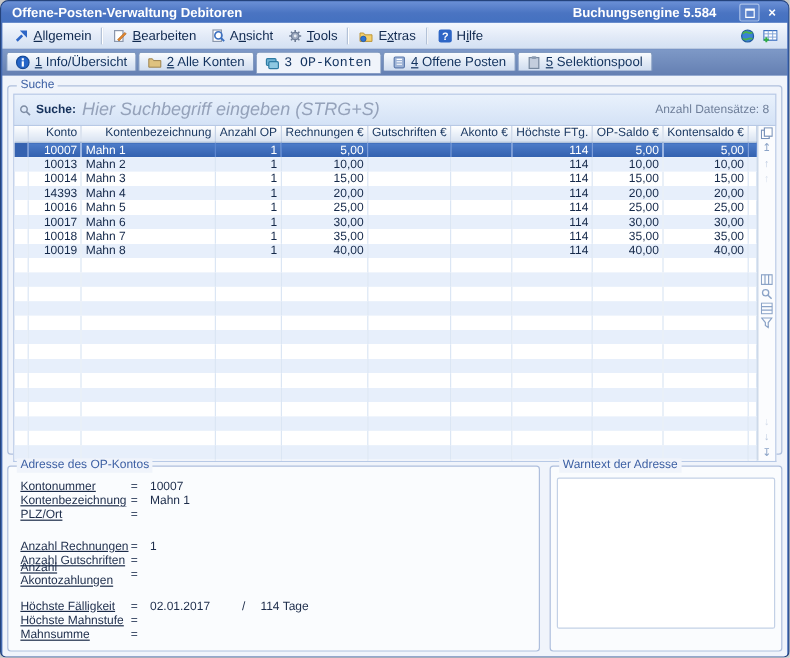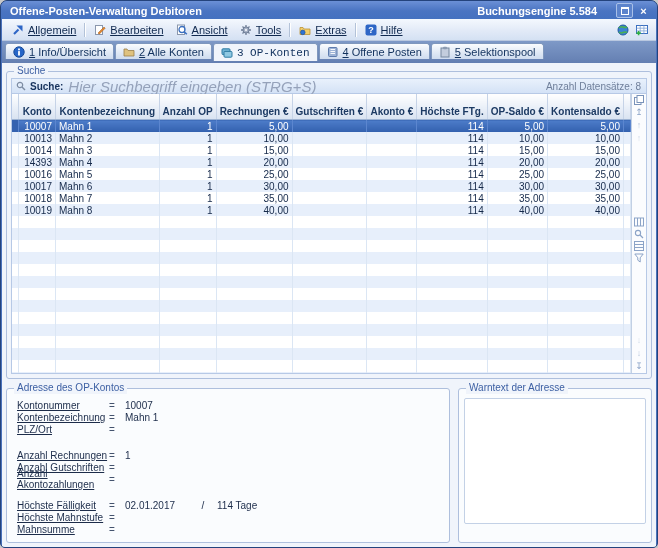--- a/index.html
+++ b/index.html
@@ -10,53 +10,53 @@
     background:linear-gradient(180deg,#6b90d6 0%,#4a74c2 55%,#4471c0 100%);
     color:#fff;font-size:11px;font-weight:bold;}
   .titlebar .spacer{flex:1;}
   .tb-engine{margin-right:16px;}
   .tb-btn{width:15px;height:13px;display:flex;align-items:center;justify-content:center;margin-left:3px;cursor:default;}
   .tb-restore{border:1px solid #a9c0e8;border-radius:2px;background:#5d84cc;}
   .tb-restore i{display:block;width:6px;height:5px;border:1px solid #fff;border-top-width:2px;}
   .tb-close{color:#fff;font-weight:bold;font-size:11px;}
   
   .menubar{height:21px;margin:0 1px;background:linear-gradient(180deg,#f4f8fe 0%,#e2eaf7 55%,#d4e1f3 100%);
-    border-bottom:1px solid #b9c8e0;display:flex;align-items:center;font-size:11px;color:#10294f;padding:0 4px;text-decoration:underline;}
+    border-bottom:1px solid #b9c8e0;display:flex;align-items:center;font-size:11px;color:#10294f;padding:0 4px;}
   .menu-item{display:flex;align-items:center;gap:4px;padding:2px 6px;border-radius:2px;cursor:default;}
   .menu-sep{width:1px;height:14px;background:#b3c2d8;border-right:1px solid #fff;margin:0 2px;}
   .menu-right{margin-left:auto;display:flex;align-items:center;gap:7px;padding-right:4px;}
   .icon12{width:12px;height:12px;display:inline-block;vertical-align:middle;}
   u{text-decoration:underline;}
   
   .tabstrip{height:20px;margin:0 1px;background:linear-gradient(180deg,#7e99c7 0%,#647fb2 100%);
     display:flex;padding:2px 0 0 3px;}
   .tab{display:flex;align-items:center;gap:4px;height:15px;padding:0 7px;margin-right:1px;font-size:11px;color:#12325e;
     background:linear-gradient(180deg,#fafcfe 0%,#dfe8f5 60%,#cfdcef 100%);
     border:1px solid #7e97bd;border-bottom:none;border-radius:3px 3px 0 0;cursor:default;}
   .tab.active{height:17px;background:#f0f4fb;font-weight:normal;position:relative;z-index:2;font-family:Liberation Mono, monospace;}
   
   .content{position:relative;margin:0 1px;background:#f0f4fb;height:486px;padding:4px 4px 0 4px;box-sizing:border-box;
     display:flex;flex-direction:column;}
   .group{position:relative;border:1px solid #aebfdd;border-radius:3px;background:#fafcfe;box-sizing:border-box;}
   .group-label{position:absolute;top:-7px;left:7px;background:#f0f4fb;padding:0 3px;color:#3c5fa3;font-size:10px;line-height:12px;}
   .group.daten{margin-top:4px;height:308px;padding:6px 4px 4px 4px;background:#f0f4fb;}
   
-  .search-row{height:16px;display:flex;align-items:center;padding:0 5px 0 4px;font-size:10px;
+  .search-row{height:27px;display:flex;align-items:center;padding:0 5px 0 4px;font-size:10px;
     background:linear-gradient(180deg,#e9f1fc 0%,#d4e2f6 100%);border:1px solid #b7c9e6;box-sizing:border-box;}
   .search-label{font-weight:bold;color:#16325c;margin:0 5px 0 4px;}
   .search-input{flex:1;border:none;background:transparent;outline:none;font-size:15px;font-family:"Liberation Sans",sans-serif;
     font-style:italic;color:#2a3síd case;color:#2a3a55;padding:0;}
   .search-input::placeholder{color:#95a2ba;font-style:italic;opacity:1;}
   .search-count{color:#6f7f9a;font-size:10px;margin-left:8px;}
   
   .table-wrap{display:flex;border:1px solid #b7c9e6;border-top:none;background:#fff;height:280px;overflow:hidden;box-sizing:border-box;}
   table.grid{flex:1;border-collapse:collapse;table-layout:fixed;font-size:10px;}
   table.grid th{background:linear-gradient(180deg,#ffffff 0%,#e9eff8 55%,#d9e3f1 100%);
-    border-right:1px solid #c6d3e7;border-bottom:1px solid #9db3d3;font-weight:bold;color:#1c3a63;
-    text-align:center;padding:12px 3px 2px 3px;height:11px;white-space:nowrap;overflow:hidden;}
+    border-right:1px solid #c6d3e7;border-bottom:1px solid #9db3d3;font-weight:normal;color:#1c3a63;
+    text-align:right;padding:0 3px 2px 3px;height:11px;white-space:nowrap;overflow:hidden;}
   table.grid td{height:12px;padding:0 3px;border-right:1px solid #dbe6f4;color:#15294a;white-space:nowrap;overflow:hidden;}
   table.grid tr.light td{background:#e7effb;}
   table.grid td.num{text-align:right;}
   table.grid tr.sel td{background:linear-gradient(180deg,#4d7cc9 0%,#3260ae 100%);color:#fff;border-right-color:#5c86cf;}
   table.grid tr.sel td.ind{background:#3562b0;}
   
   .nav-strip{width:15px;border-left:1px solid #c2d0e4;background:#fbfcfe;display:flex;flex-direction:column;
     align-items:center;color:#8ba3c7;font-size:9px;line-height:11px;padding:1px 0;box-sizing:border-box;}
   .nav-strip .grp{display:flex;flex-direction:column;align-items:center;gap:2px;}
   .nav-strip .flex{flex:1;}

